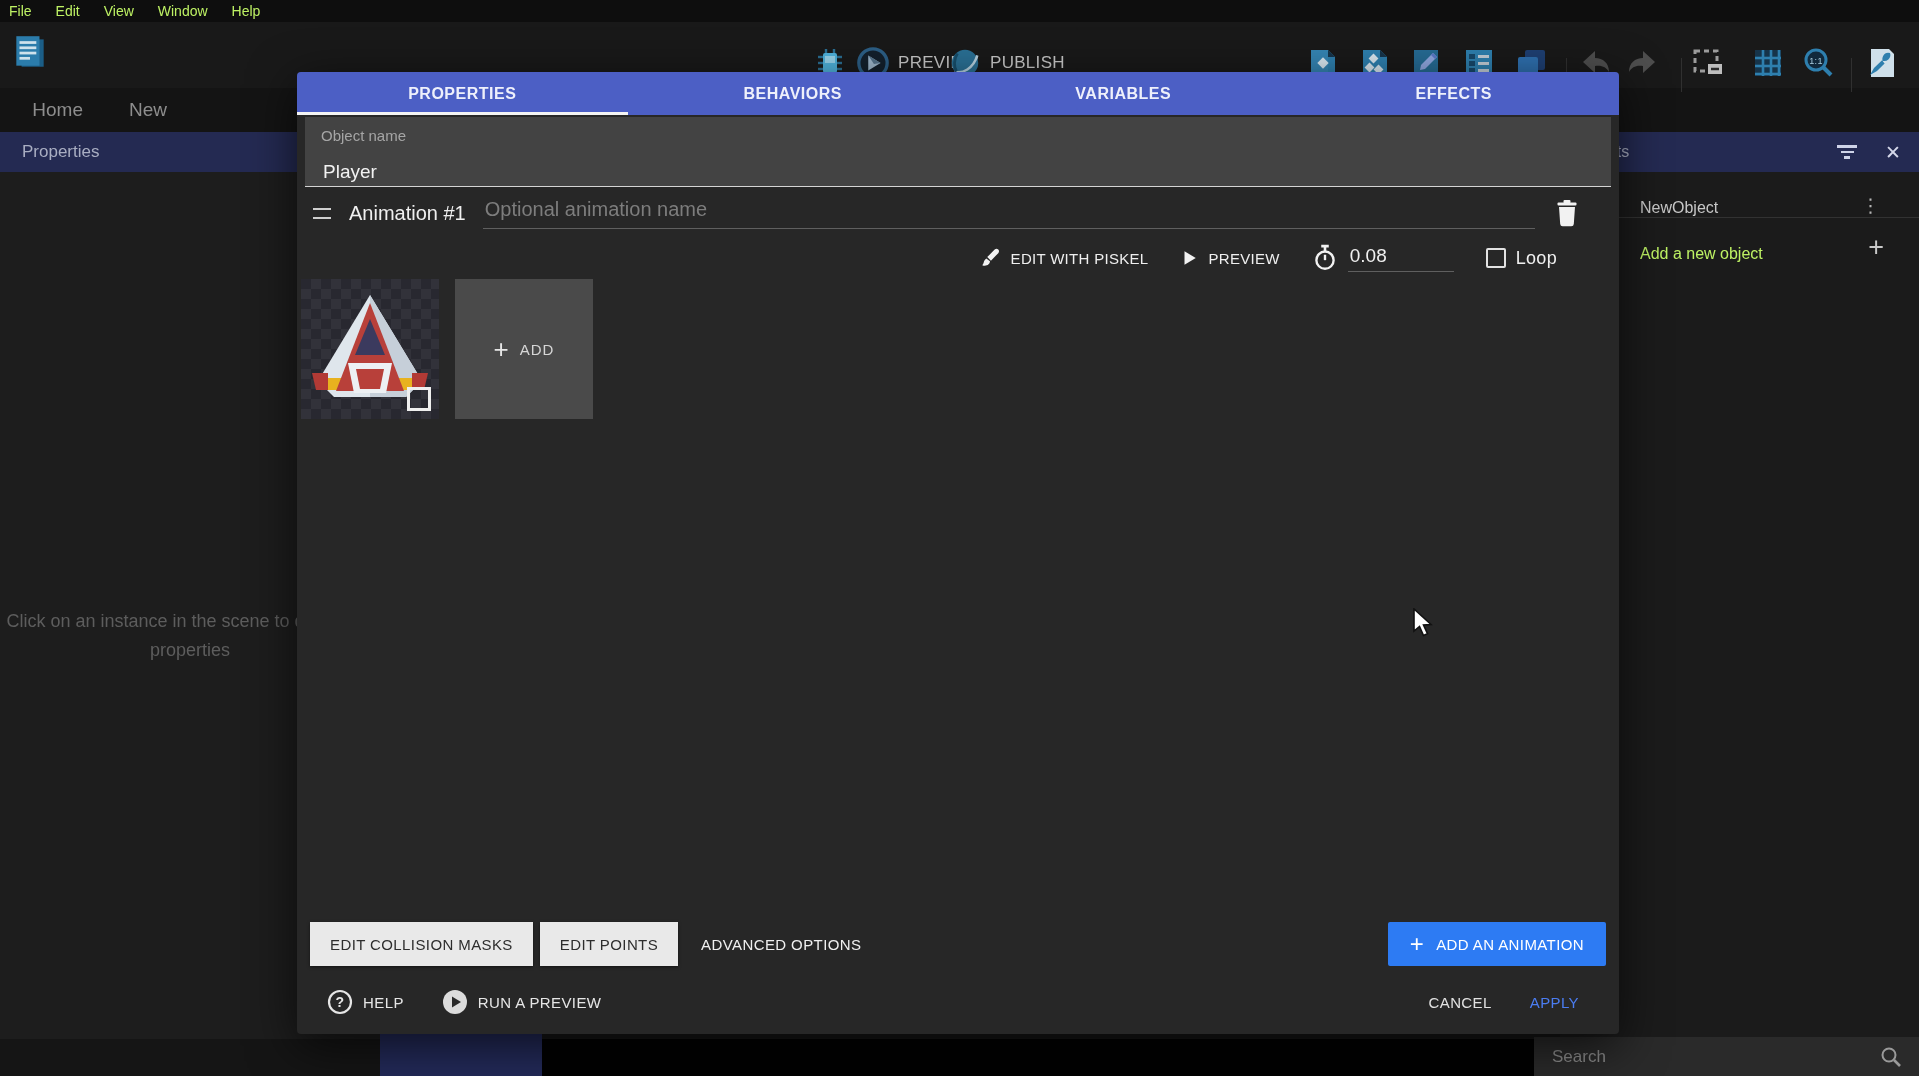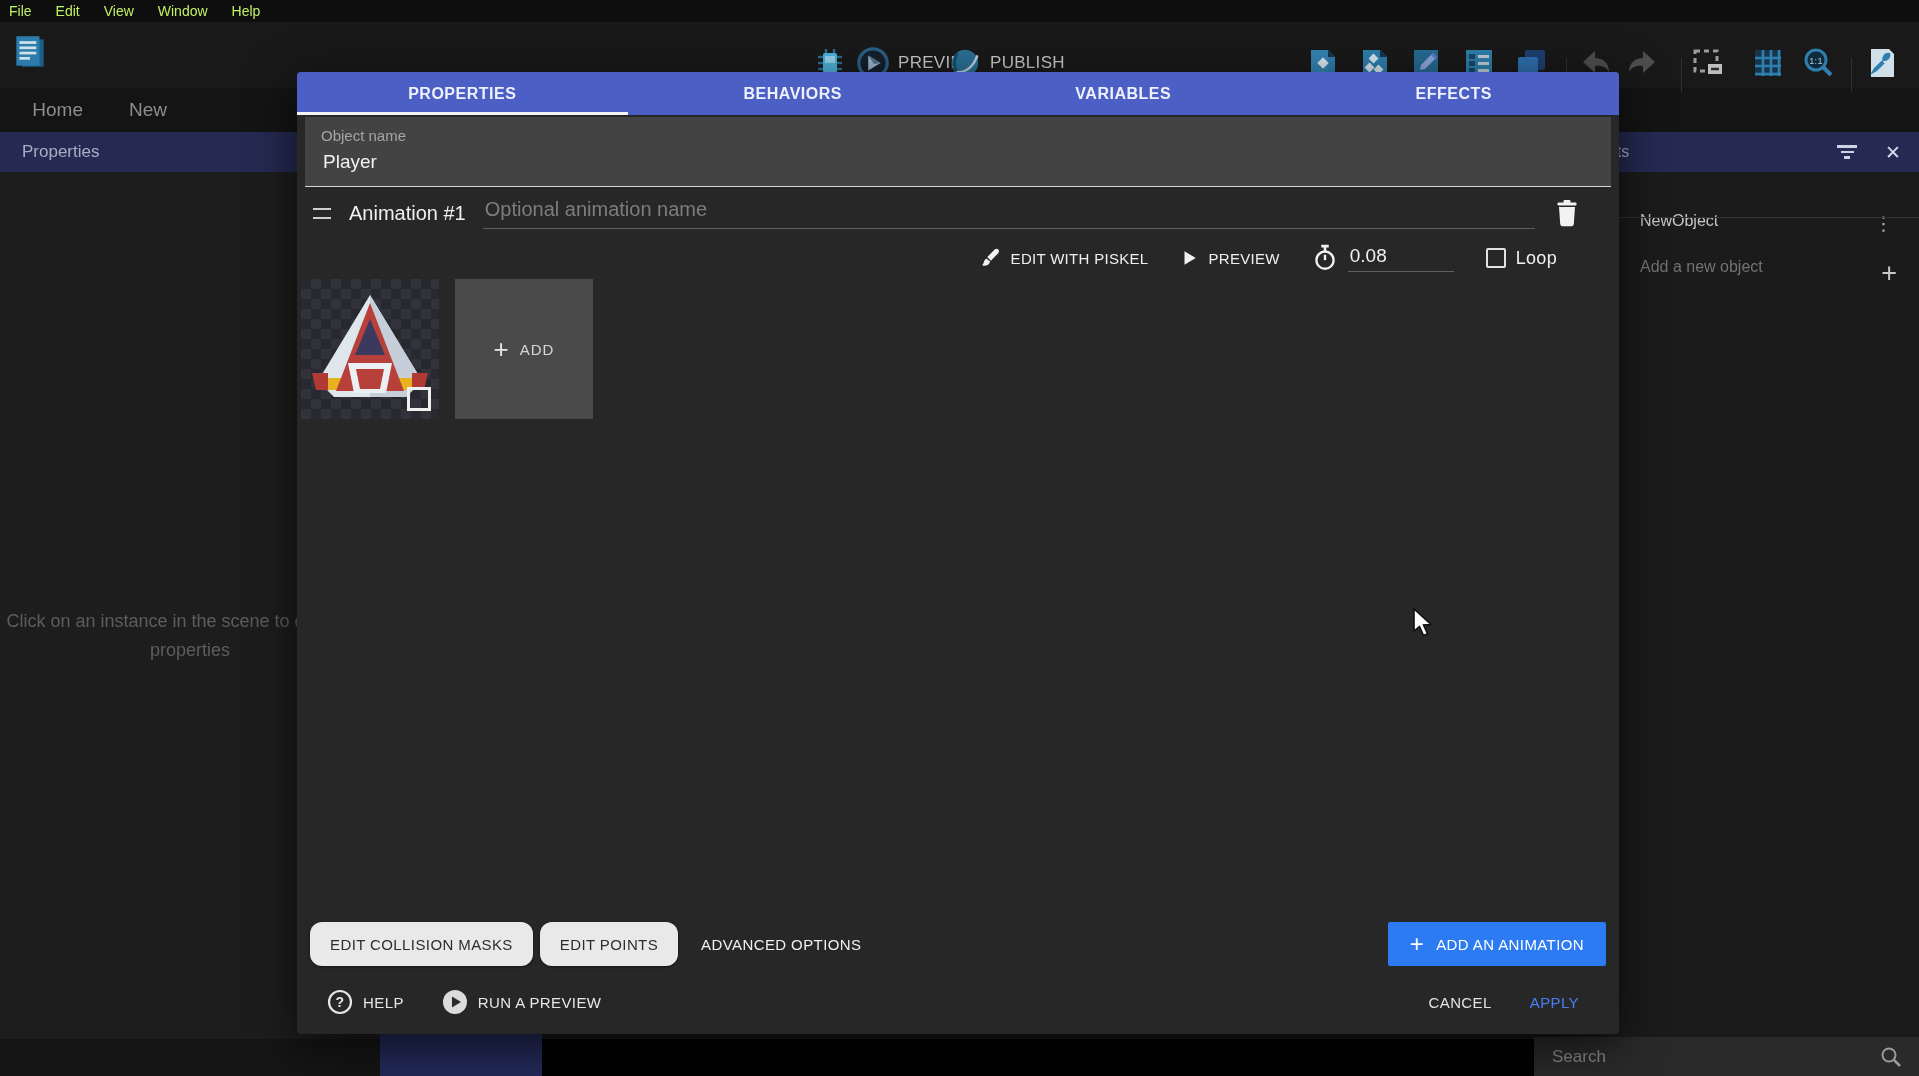--- a/index.html
+++ b/index.html
@@ -38,26 +38,26 @@
   .filter-glyph i:nth-child(1){width:20px;}
   .filter-glyph i:nth-child(2){width:13px;}
   .filter-glyph i:nth-child(3){width:6px;}
   .x-glyph{color:#d5d8ea;font-size:19px;}
 
   .left-panel{position:absolute;left:0;top:172px;width:380px;height:867px;background:#1d1d1d;z-index:1;}
   .empty-msg{position:absolute;top:435px;left:-30px;width:440px;text-align:center;
              color:#5d5d5d;font-size:18px;line-height:29px;}
 
   .right-panel{position:absolute;left:1560px;top:172px;width:359px;height:865px;background:#1b1b1b;z-index:1;}
-  .obj-row{position:absolute;left:58px;right:4px;height:45px;display:flex;align-items:flex-start;margin-top:40px;}
+  .obj-row{position:absolute;left:58px;right:17px;height:45px;display:flex;align-items:flex-end;}
   .obj-row .lbl{color:#c7c7c7;font-size:16px;padding-left:22px;}
   .obj-row .kebab{position:absolute;right:22px;color:#b5b5b5;font-size:19px;letter-spacing:0;}
   .row-divider{position:absolute;left:58px;right:0;top:45px;height:1px;background:#323232;}
   .add-row{top:46px;}
-  .add-row .lbl{color:#737373;}
+  .add-row .lbl{color:#bef264;}
   .add-row .plus{position:absolute;right:18px;color:#c9c9c9;font-size:27px;font-weight:400;}
 
   
   .scene{position:absolute;left:380px;top:132px;width:1180px;height:944px;background:#161616;}
   .statusbar{position:absolute;left:383px;top:1039px;width:1151px;height:37px;background:#020202;}
   .status-blue{position:absolute;left:380px;top:1039px;width:3px;height:37px;background:#3e63c8;}
   .coords{position:absolute;left:10px;top:8px;color:#6e6e6e;font-size:18px;font-weight:bold;}
   .searchbox{position:absolute;left:1534px;top:1037px;width:385px;height:39px;background:#2a2a2a;
              display:flex;align-items:center;padding:0 16px;}
   .searchbox input{flex:1;background:transparent;border:0;outline:none;color:#c4c4c4;font-size:17px;
@@ -69,21 +69,21 @@
           border-radius:4px;box-shadow:0 12px 48px rgba(0,0,0,.65);z-index:10;overflow:hidden;}
   .dlg-tabs{position:absolute;left:0;top:0;width:100%;height:43px;background:#4c5fc5;display:flex;}
   .dlg-tab{flex:1;display:flex;align-items:center;justify-content:center;color:#eef0fb;
            font-size:16px;font-weight:bold;letter-spacing:.5px;position:relative;}
   .dlg-tab.active::after{content:"";position:absolute;left:0;right:0;bottom:0;height:3px;background:#f4f4f4;}
 
   .obj-box{position:absolute;left:8px;right:8px;top:45px;height:70px;background:#434343;
            border-bottom:1px solid #d4d4d4;padding:10px 16px 0;}
   .obj-box .flabel{color:#a5a5a5;font-size:15px;}
   .obj-box input{display:block;width:100%;background:transparent;border:0;outline:none;color:#f2f2f2;
-                 font-size:19px;margin-top:5px;font-family:"Liberation Sans",sans-serif;}
+                 font-size:19px;margin-top:15px;font-family:"Liberation Sans",sans-serif;}
 
   .anim-row1{position:absolute;left:16px;right:40px;top:120px;height:42px;display:flex;align-items:center;}
   .drag-handle{width:18px;height:11px;border-top:2.5px solid #cfcfcf;border-bottom:2.5px solid #cfcfcf;}
   .anim-title{color:#efefef;font-size:20px;margin-left:18px;white-space:nowrap;}
   .anim-name{flex:1;margin-left:17px;background:transparent;border:0;outline:none;
              border-bottom:1px solid #5f5f5f;color:#a3a3a3;font-size:20px;padding:0 0 7px 2px;
              font-family:"Liberation Sans",sans-serif;}
   .anim-name::placeholder{color:#7d7d7d;}
   .trash-btn{margin-left:20px;background:none;border:0;padding:0;cursor:pointer;line-height:0;}
 
@@ -99,21 +99,21 @@
   .thumbs{position:absolute;left:4px;top:207px;display:flex;gap:16px;}
   .frame-tile{width:138px;height:140px;position:relative;
               background:repeating-conic-gradient(#32323a 0% 25%,#282830 0% 50%);background-size:20px 20px;}
   .frame-check{position:absolute;right:8px;bottom:8px;width:24px;height:24px;border:3px solid #efefef;}
   .add-tile{width:138px;height:140px;background:#4a4a4a;border:0;color:#d6d6d6;display:flex;
             align-items:center;justify-content:center;gap:10px;font-size:15px;letter-spacing:1px;
             cursor:pointer;font-family:"Liberation Sans",sans-serif;}
   .add-tile .plus{font-size:26px;font-weight:400;color:#e6e6e6;}
 
   .btn-row{position:absolute;left:13px;right:13px;top:850px;height:44px;display:flex;align-items:center;}
-  .btn-light{height:44px;background:#e9e9e9;border:0;border-radius:12px;color:#2d2d2d;font-size:15px;
+  .btn-light{height:44px;background:#e9e9e9;border:0;border-radius:0;color:#2d2d2d;font-size:15px;
              letter-spacing:.4px;padding:0 20px;margin-right:7px;box-shadow:0 1px 3px rgba(0,0,0,.5);
              cursor:pointer;font-family:"Liberation Sans",sans-serif;}
   .btn-text{height:44px;background:none;border:0;color:#f0f0f0;font-size:15px;letter-spacing:.4px;
             padding:0 16px;cursor:pointer;font-family:"Liberation Sans",sans-serif;}
   .btn-primary{height:44px;margin-left:auto;background:#2d7bf3;border:0;border-radius:2px;color:#fff;
                font-size:15px;letter-spacing:.4px;padding:0 22px;display:flex;align-items:center;gap:12px;
                cursor:pointer;font-family:"Liberation Sans",sans-serif;}
   .btn-primary .plus{font-size:24px;font-weight:400;}
 
   .dlg-footer{position:absolute;left:24px;right:34px;top:910px;height:40px;display:flex;align-items:center;gap:26px;}

